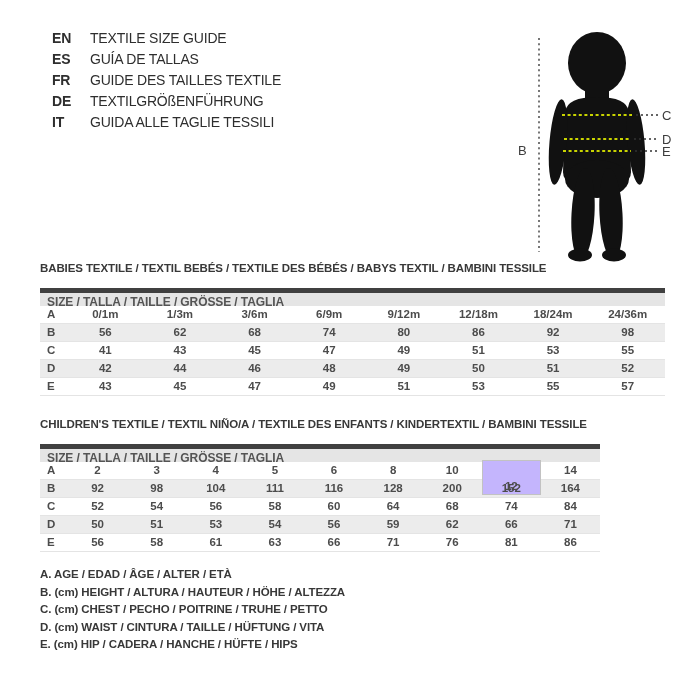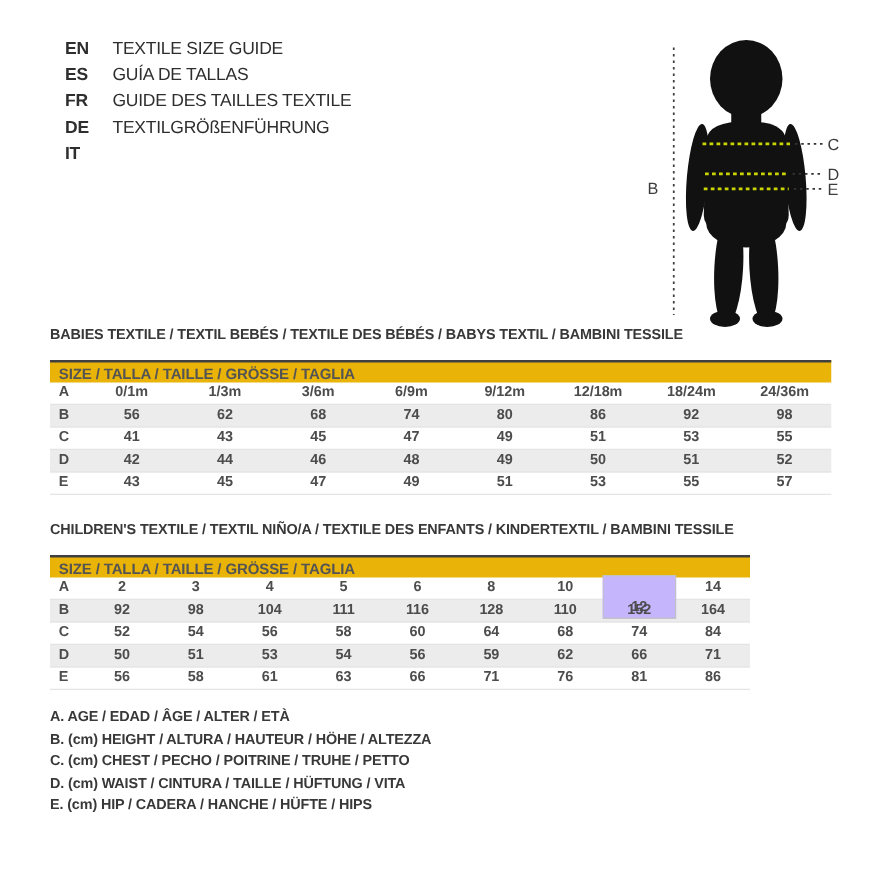--- a/index.html
+++ b/index.html
@@ -14,21 +14,21 @@
   .lang-code{width:38px;font-size:14px;font-weight:bold;color:#2e2e2e;letter-spacing:-0.2px;}
   .lang-label{font-size:14px;font-weight:normal;color:#2e2e2e;letter-spacing:-0.2px;white-space:nowrap;}
   
   .figure-wrap{position:absolute;left:510px;top:22px;width:180px;height:240px;}
   .figure-wrap svg{display:block;}
   .measure-label{font-family:"Liberation Sans","DejaVu Sans",sans-serif;font-size:13px;fill:#3d3d3d;}
   
   .section-title{position:absolute;left:40px;font-size:11.5px;font-weight:bold;color:#383838;letter-spacing:-0.1px;white-space:nowrap;text-align:center;}
   .size-table{position:absolute;left:40px;}
   .thead{
-    height:18px;line-height:18px;background:#eab308;border-top:2px solid #404040;
+    height:18px;line-height:18px;background:#e5e5e5;border-top:5px solid #404040;
     font-size:12px;font-weight:bold;color:#545454;padding-left:7px;letter-spacing:-0.1px;
     box-sizing:border-box;
   }
   .trow{display:flex;height:17px;line-height:17px;border-bottom:1px solid #e4e4e4;}
   .trow.shaded{background:#ececec;}
   .tlabel{width:28px;padding-left:7px;box-sizing:border-box;font-size:11.5px;font-weight:bold;color:#4c4c4c;}
   .tcell{flex:1;text-align:center;font-size:11.5px;font-weight:bold;color:#4c4c4c;}
   .tcell.hl{background:#c4b5fd;box-shadow:inset 0 0 0 1px #c2c2c2;margin-top:-2px;padding-top:18px;height:17px;}
   
   .legend{position:absolute;left:40px;top:566px;}
@@ -49,20 +49,21 @@
   <div class="lang-row">
     <span class="lang-code">FR</span>
     <span class="lang-label">GUIDE DES TAILLES TEXTILE</span>
   </div>
   <div class="lang-row">
     <span class="lang-code">DE</span>
     <span class="lang-label">TEXTILGRÖßENFÜHRUNG</span>
   </div>
   <div class="lang-row">
     <span class="lang-code">IT</span>
+    <span class="lang-label">GUIDA ALLE TAGLIE TESSILI</span>
   </div>
 </div>
 
 <div class="figure-wrap">
   <svg width="180" height="240" viewBox="0 0 180 240">
 
     <line x1="29" y1="16" x2="29" y2="230" stroke="#3c3c3c" stroke-width="1.4" stroke-dasharray="2 3.2"></line>
     <text class="measure-label" x="8" y="133">B</text>
 
     <g fill="#111111">
@@ -171,21 +172,21 @@
         <div class="tcell">14</div>
       </div>
       <div class="trow shaded">
         <div class="tlabel">B</div>
         <div class="tcell">92</div>
         <div class="tcell">98</div>
         <div class="tcell">104</div>
         <div class="tcell">111</div>
         <div class="tcell">116</div>
         <div class="tcell">128</div>
-        <div class="tcell">110</div>
+        <div class="tcell">200</div>
         <div class="tcell">152</div>
         <div class="tcell">164</div>
       </div>
       <div class="trow">
         <div class="tlabel">C</div>
         <div class="tcell">52</div>
         <div class="tcell">54</div>
         <div class="tcell">56</div>
         <div class="tcell">58</div>
         <div class="tcell">60</div>

